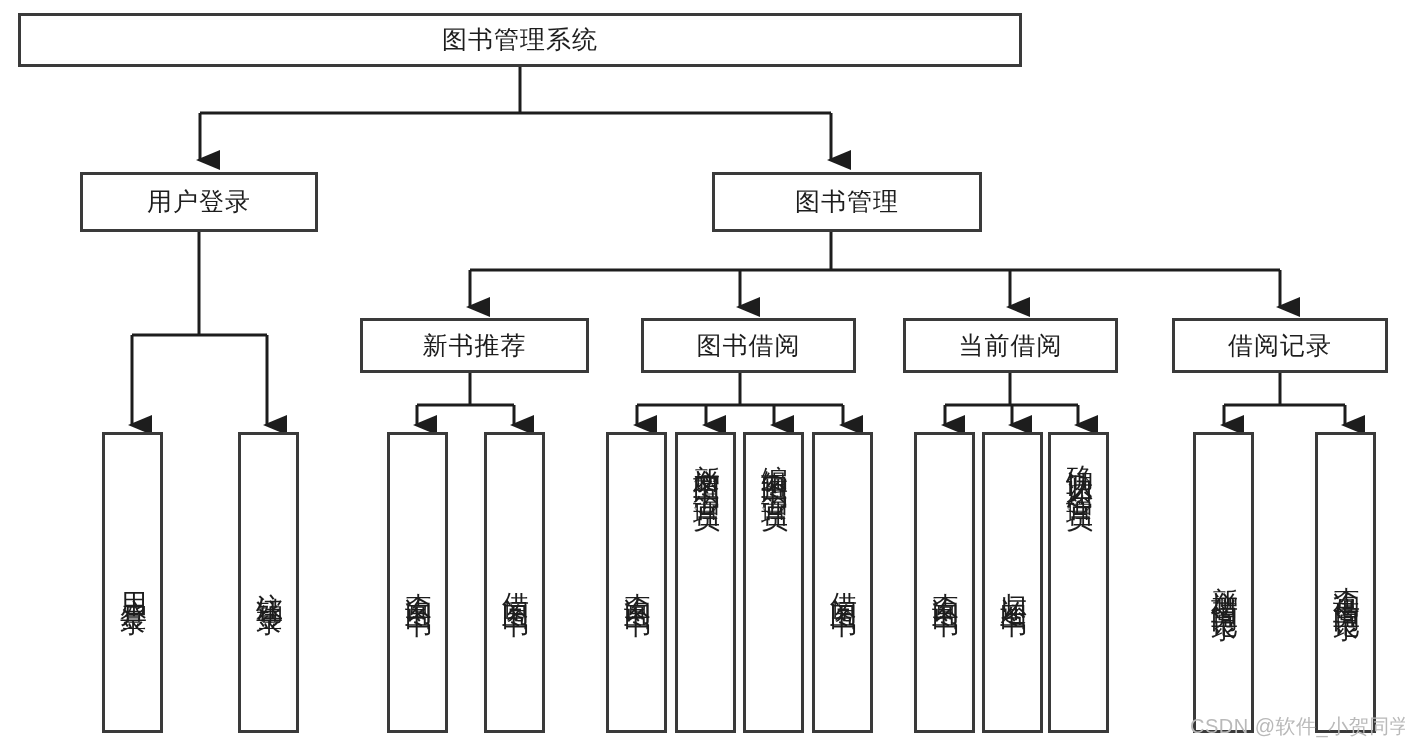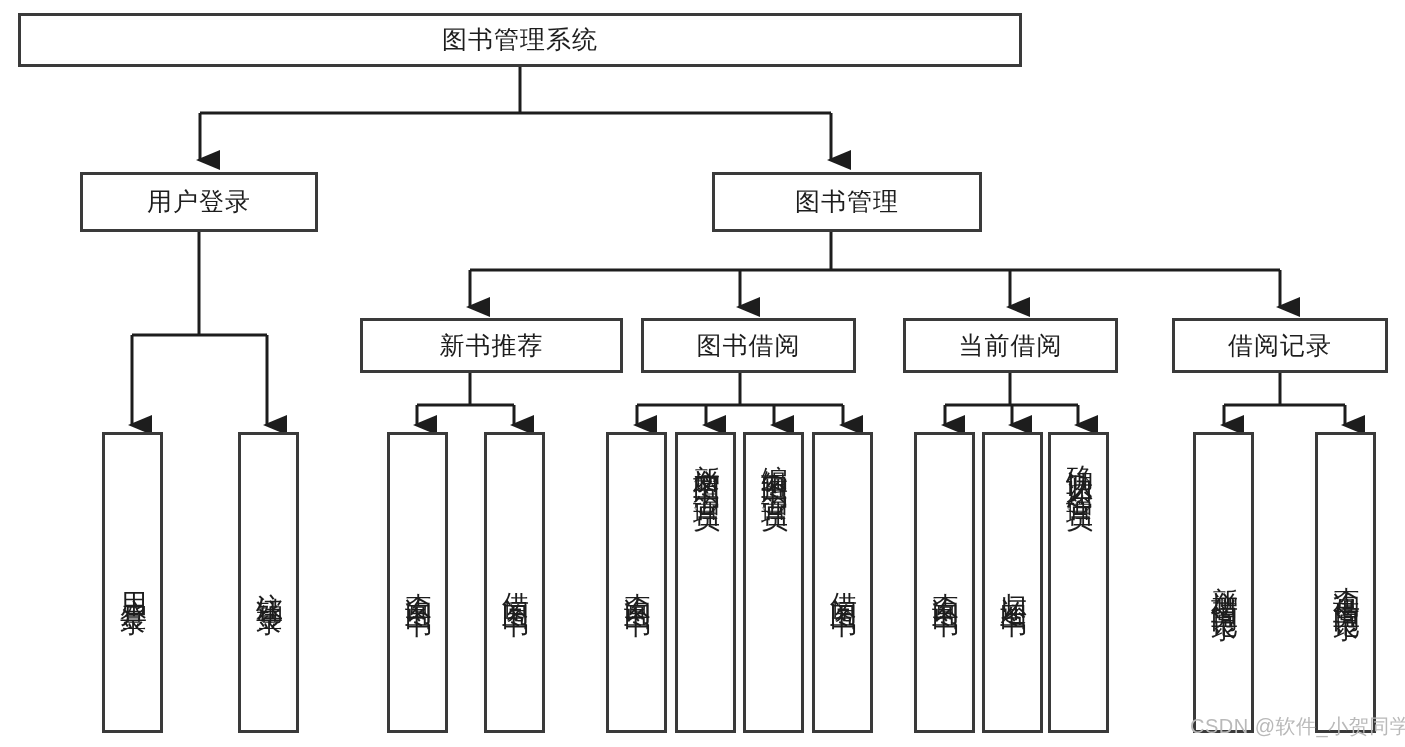--- a/index.html
+++ b/index.html
@@ -115,21 +115,21 @@
       <path d="M 1224 405 L 1224 425" marker-end="url(#arr)"></path>
       <path d="M 1345 405 L 1345 425" marker-end="url(#arr)"></path>
     </g>
   </svg>
 
   <div class="node horiz root" style="left:18px;top:13px;width:1004px;height:54px;">图书管理系统</div>
 
   <div class="node horiz" style="left:80px;top:172px;width:238px;height:60px;">用户登录</div>
   <div class="node horiz" style="left:712px;top:172px;width:270px;height:60px;">图书管理</div>
 
-  <div class="node horiz" style="left:360px;top:318px;width:263px;height:55px;">新书推荐</div>
+  <div class="node horiz" style="left:360px;top:318px;width:229px;height:55px;">新书推荐</div>
   <div class="node horiz" style="left:633px;top:318px;width:215px;height:55px;margin-left:8px;">图书借阅</div>
   <div class="node horiz" style="left:1172px;top:318px;width:216px;height:55px;">借阅记录</div>
   <div class="node horiz" style="left:903px;top:318px;width:215px;height:55px;">当前借阅</div>
 
   <div class="node vert" style="left:102px;top:432px;width:61px;height:301px;">用户登录</div>
   <div class="node vert" style="left:238px;top:432px;width:61px;height:301px;">注销登录</div>
 
   <div class="node vert" style="left:387px;top:432px;width:61px;height:301px;">查询图书</div>
   <div class="node vert" style="left:484px;top:432px;width:61px;height:301px;">借阅图书</div>
 

